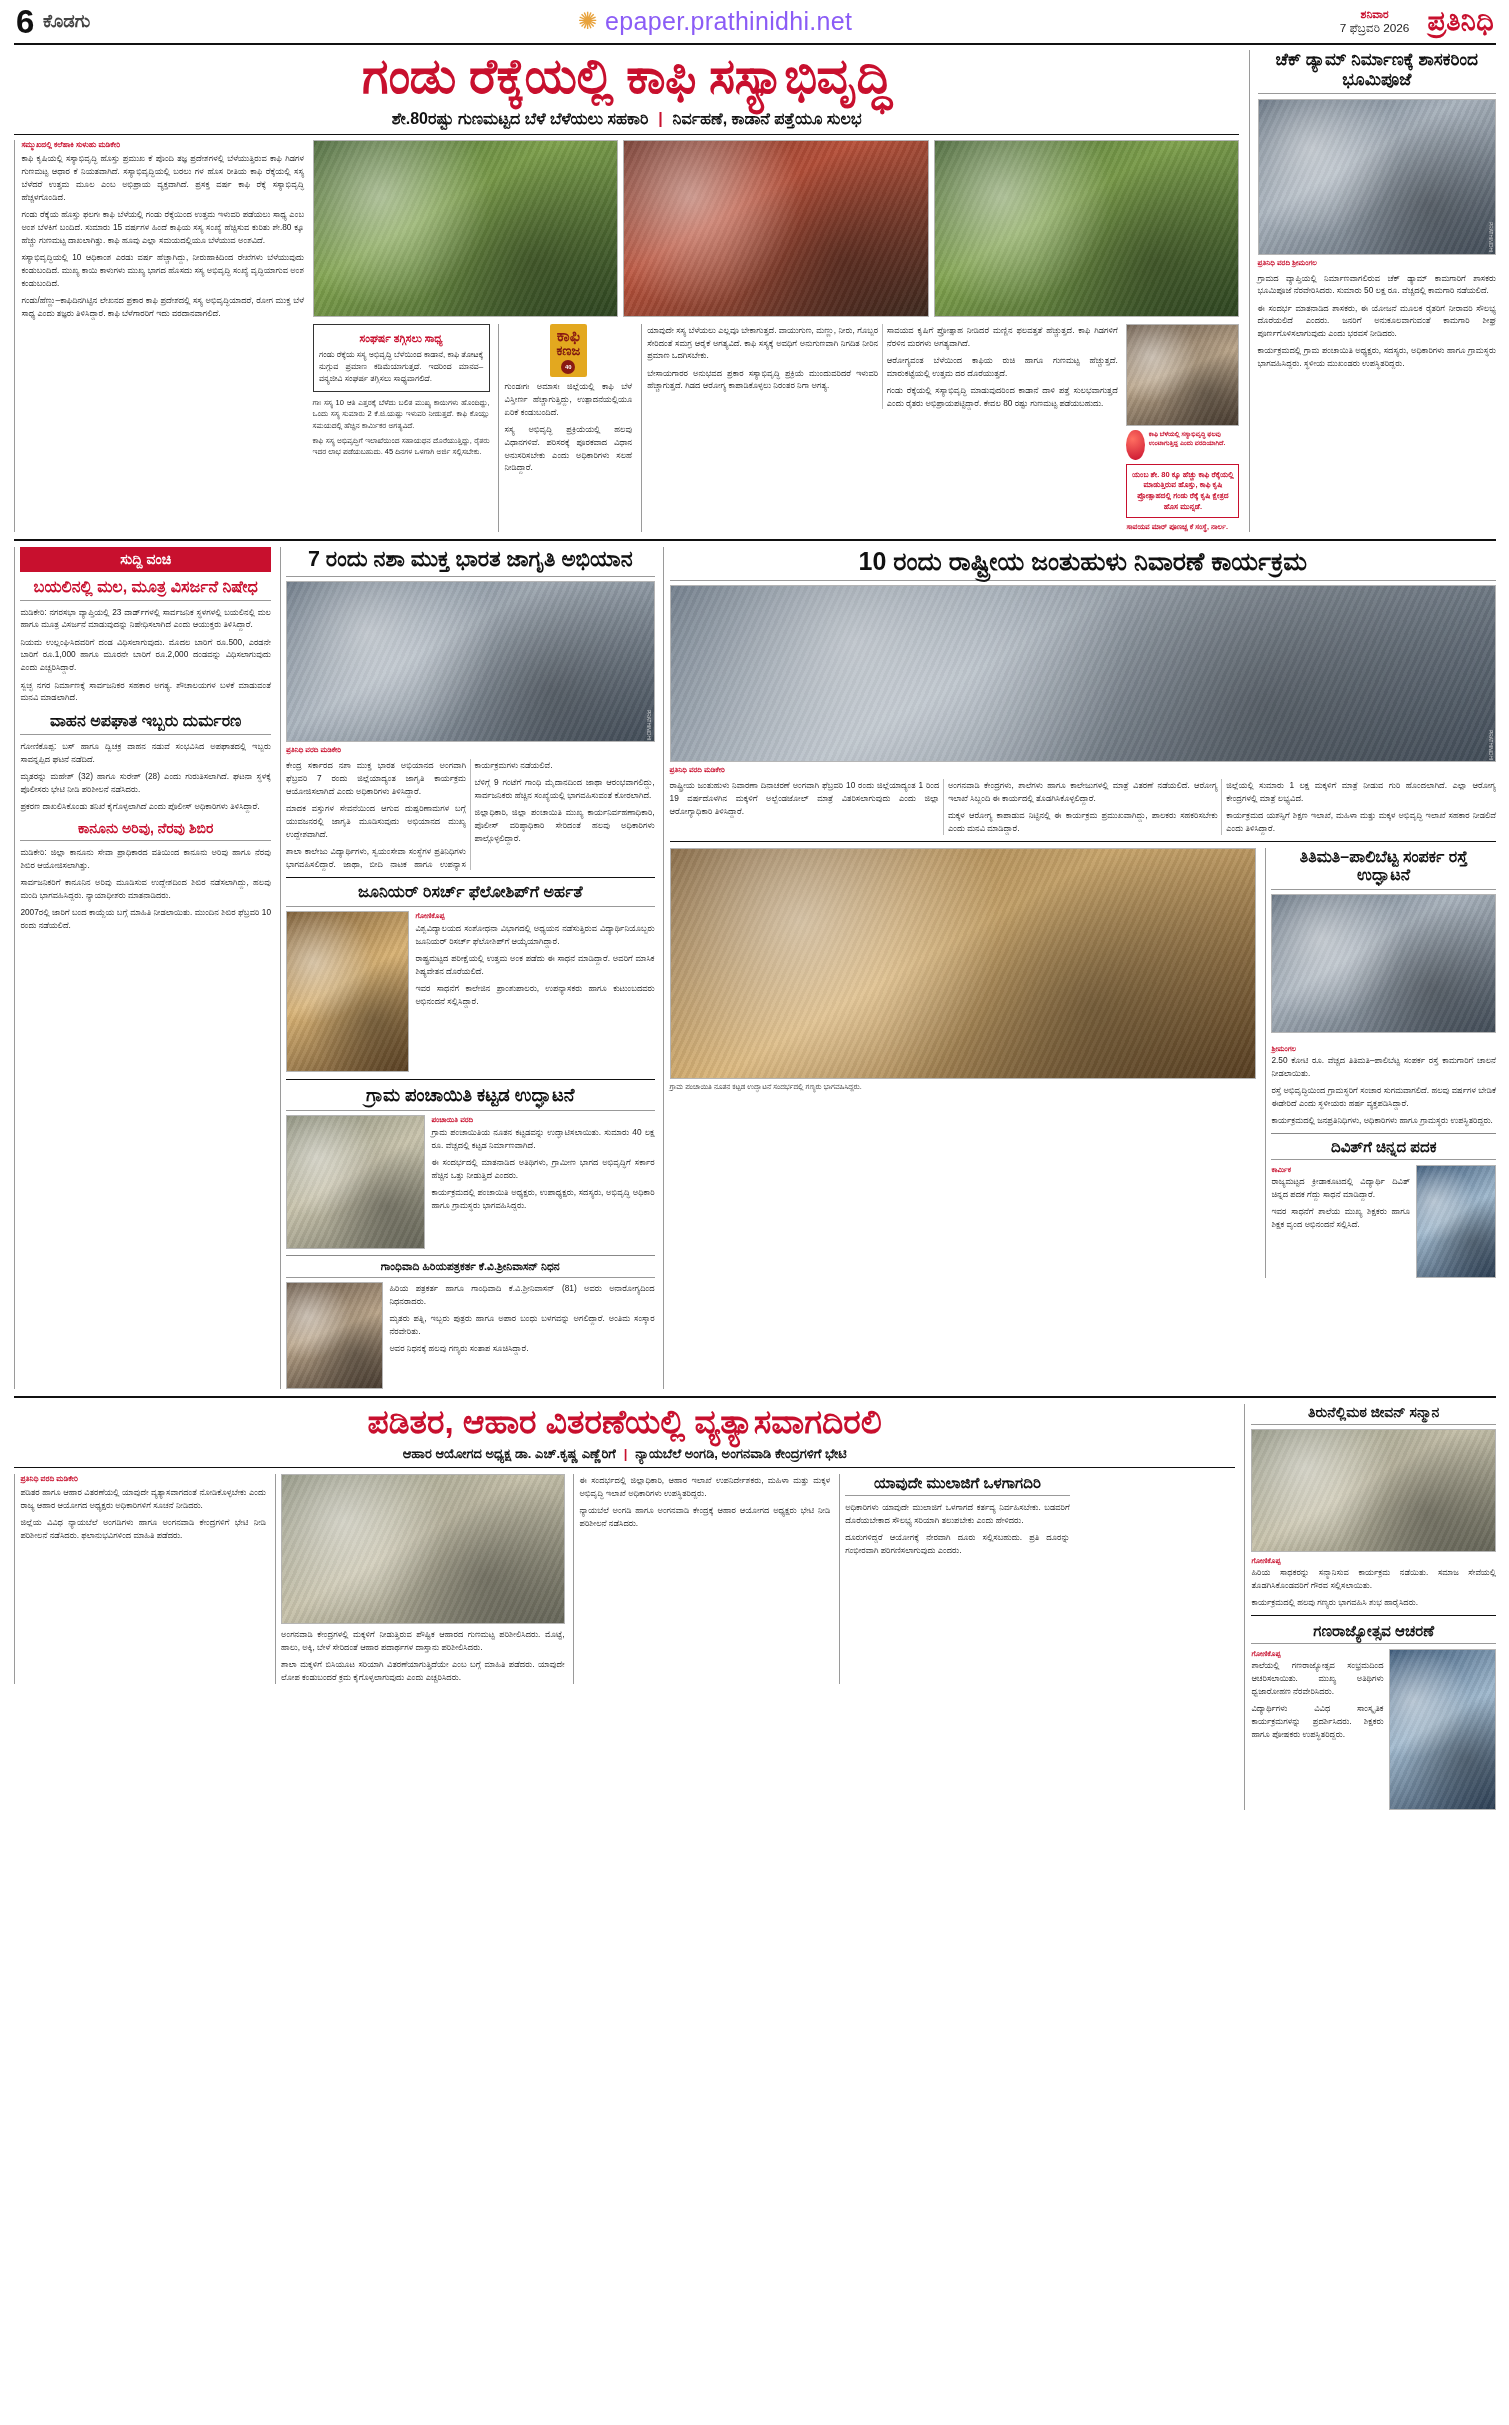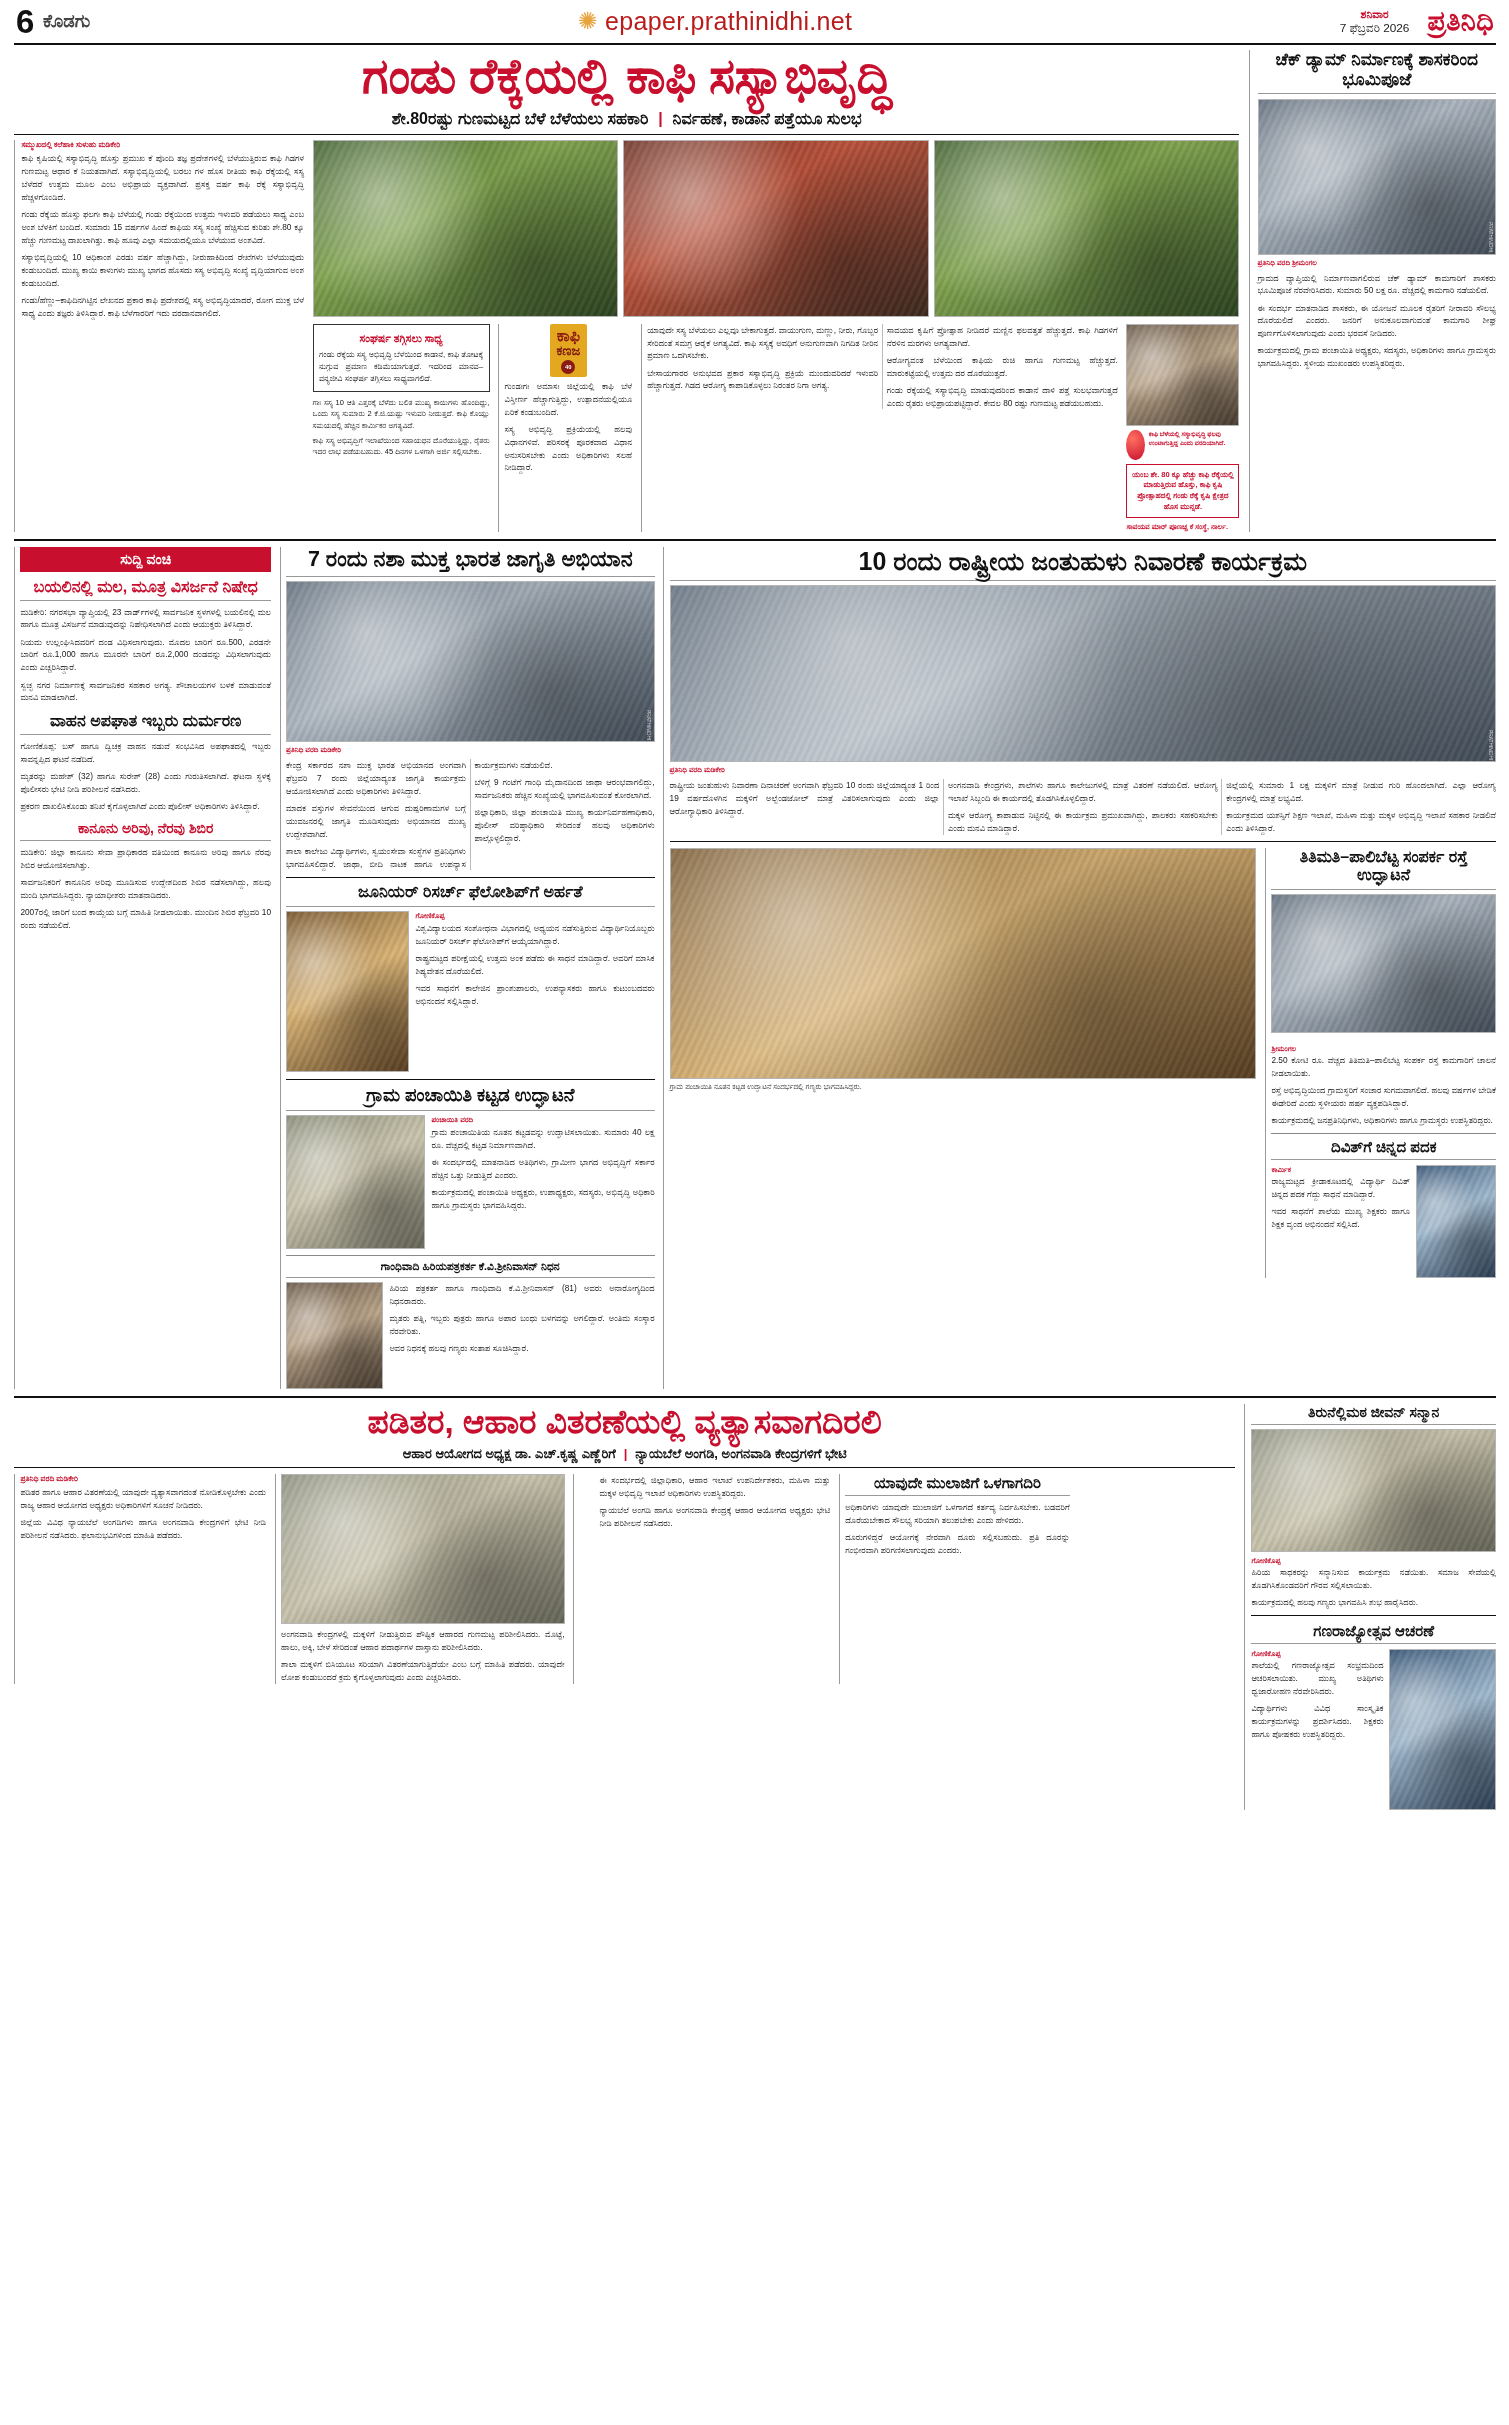--- a/index.html
+++ b/index.html
@@ -17,21 +17,21 @@
   .masthead {
     display:flex; align-items:center; justify-content:space-between;
     padding:5.4px 2.1px 4.3px 2.1px;
     border-bottom:2.1px solid #111;
   }
   .mh-left { display:flex; align-items:center; gap:8.6px; }
   .page-num { font-size:33px; font-weight:bold; line-height:1; }
   .section-name { font-size:18px; color:#444; font-weight:bold; }
   .mh-center { display:flex; align-items:center; gap:7.5px; }
   .mh-star { color:#e8a33d; font-size:23.6px; line-height:1; }
-  .site { font-size:25px; color:#b91c1c; letter-spacing:0.3px; }
+  .site { font-size:25px; color:#8b5cf6; letter-spacing:0.3px; }
   .mh-right { display:flex; align-items:center; gap:18px; }
   .date-box { text-align:center; line-height:1.25; }
   .date-day { color:#c8102e; font-size:10.7px; font-weight:bold; }
   .date-txt { font-size:11.8px; color:#222; }
   .brand { color:#c8102e; font-size:27px; font-weight:bold; letter-spacing:0.3px; }
 
   
   .rule { border-top:1.1px solid #111; margin:5.4px 0; }
   .thinrule { border-top:0.5px solid #999; margin:4.3px 0; }
   .vline { border-left:0.5px solid #9a9a9a; }
@@ -407,21 +407,21 @@
             <div class="body-txt" style="margin-top:4.3px;">ಜಿಲ್ಲೆಯ ವಿವಿಧ ನ್ಯಾಯಬೆಲೆ ಅಂಗಡಿಗಳು ಹಾಗೂ ಅಂಗನವಾಡಿ ಕೇಂದ್ರಗಳಿಗೆ ಭೇಟಿ ನೀಡಿ ಪರಿಶೀಲನೆ ನಡೆಸಿದರು. ಫಲಾನುಭವಿಗಳಿಂದ ಮಾಹಿತಿ ಪಡೆದರು.</div>
           </div>
         </div>
         <div style="width:290px;" class="vline">
           <div style="padding-left:5.4px;">
             <div class="photo ph-indoor" style="height:150px;"></div>
             <div class="body-txt" style="margin-top:4.3px;">ಅಂಗನವಾಡಿ ಕೇಂದ್ರಗಳಲ್ಲಿ ಮಕ್ಕಳಿಗೆ ನೀಡುತ್ತಿರುವ ಪೌಷ್ಟಿಕ ಆಹಾರದ ಗುಣಮಟ್ಟ ಪರಿಶೀಲಿಸಿದರು. ಮೊಟ್ಟೆ, ಹಾಲು, ಅಕ್ಕಿ, ಬೇಳೆ ಸೇರಿದಂತೆ ಆಹಾರ ಪದಾರ್ಥಗಳ ದಾಸ್ತಾನು ಪರಿಶೀಲಿಸಿದರು.</div>
             <div class="body-txt" style="margin-top:4.3px;">ಶಾಲಾ ಮಕ್ಕಳಿಗೆ ಬಿಸಿಯೂಟ ಸರಿಯಾಗಿ ವಿತರಣೆಯಾಗುತ್ತಿದೆಯೇ ಎಂಬ ಬಗ್ಗೆ ಮಾಹಿತಿ ಪಡೆದರು. ಯಾವುದೇ ಲೋಪ ಕಂಡುಬಂದರೆ ಕ್ರಮ ಕೈಗೊಳ್ಳಲಾಗುವುದು ಎಂದು ಎಚ್ಚರಿಸಿದರು.</div>
           </div>
         </div>
-        <div style="width:257px;padding-left:20px;" class="vline">
+        <div style="width:257px;" class="vline">
           <div style="padding-left:5.4px;">
             <div class="body-txt">ಈ ಸಂದರ್ಭದಲ್ಲಿ ಜಿಲ್ಲಾಧಿಕಾರಿ, ಆಹಾರ ಇಲಾಖೆ ಉಪನಿರ್ದೇಶಕರು, ಮಹಿಳಾ ಮತ್ತು ಮಕ್ಕಳ ಅಭಿವೃದ್ಧಿ ಇಲಾಖೆ ಅಧಿಕಾರಿಗಳು ಉಪಸ್ಥಿತರಿದ್ದರು.</div>
             <div class="body-txt" style="margin-top:4.3px;">ನ್ಯಾಯಬೆಲೆ ಅಂಗಡಿ ಹಾಗೂ ಅಂಗನವಾಡಿ ಕೇಂದ್ರಕ್ಕೆ ಆಹಾರ ಆಯೋಗದ ಅಧ್ಯಕ್ಷರು ಭೇಟಿ ನೀಡಿ ಪರಿಶೀಲನೆ ನಡೆಸಿದರು.</div>
           </div>
         </div>
         <div style="width:231px;" class="vline">
           <div style="padding-left:5.4px;">
             <div class="mini-head" style="color:#111; font-size:15px;">ಯಾವುದೇ ಮುಲಾಜಿಗೆ ಒಳಗಾಗದಿರಿ</div>
             <div class="thinrule"></div>
             <div class="body-txt">ಅಧಿಕಾರಿಗಳು ಯಾವುದೇ ಮುಲಾಜಿಗೆ ಒಳಗಾಗದೆ ಕರ್ತವ್ಯ ನಿರ್ವಹಿಸಬೇಕು. ಬಡವರಿಗೆ ದೊರೆಯಬೇಕಾದ ಸೌಲಭ್ಯ ಸರಿಯಾಗಿ ತಲುಪಬೇಕು ಎಂದು ಹೇಳಿದರು.</div>

